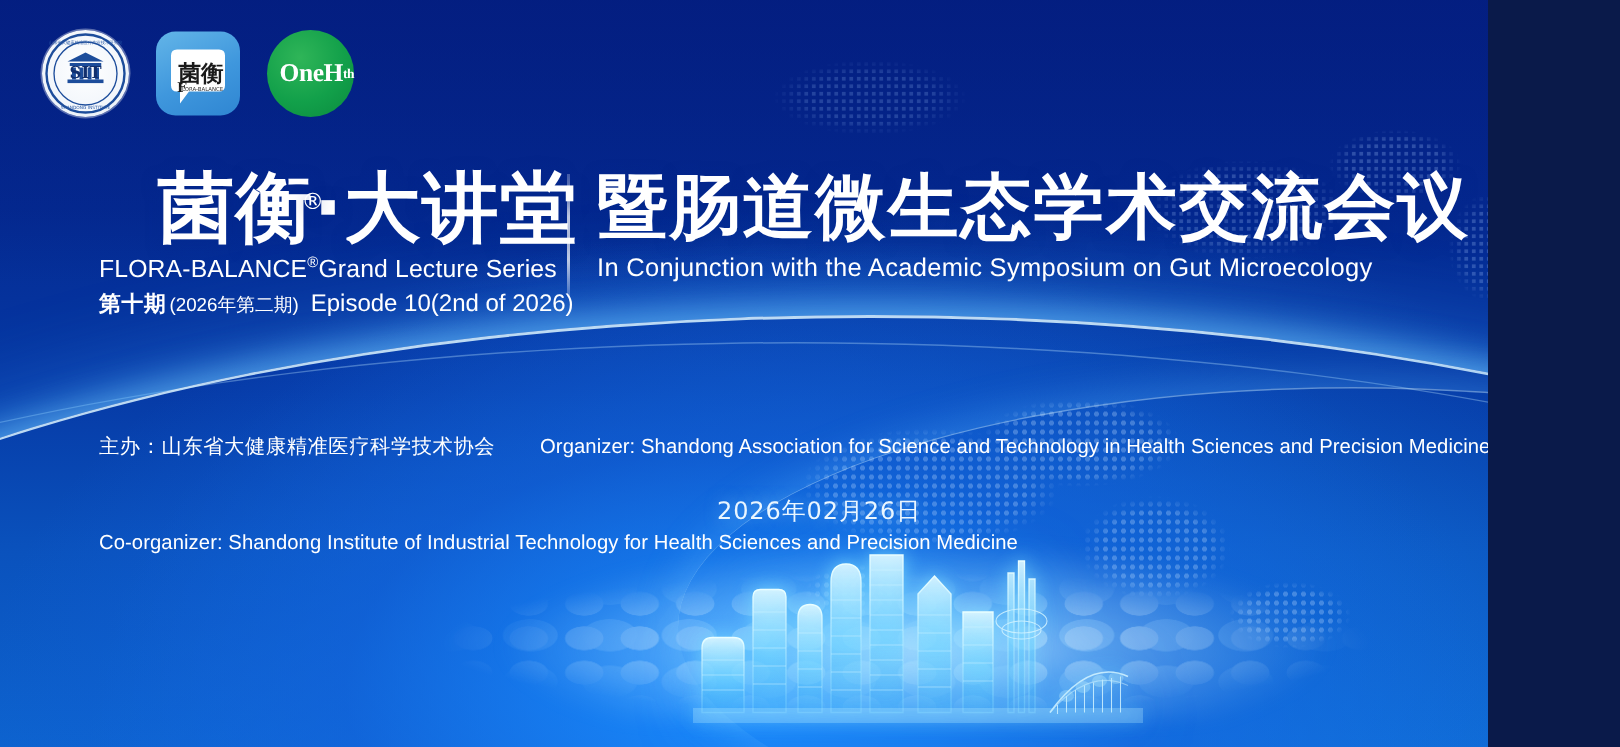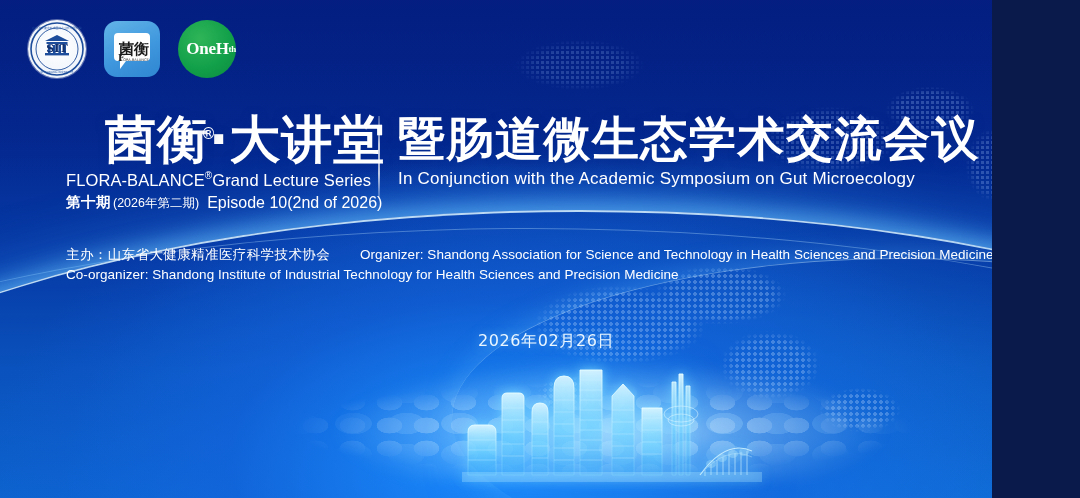--- a/index.html
+++ b/index.html
@@ -179,21 +179,21 @@
     letter-spacing:1.5px; white-space:nowrap;
     font-family:"DejaVu Sans","Liberation Sans",sans-serif;
     text-shadow:0 2px 10px rgba(0,40,140,.55);
   }
   .en-sub2{
     color:#ffffff; font-size:17px; white-space:nowrap; margin-top:3px; letter-spacing:.2px;
   }
 
   
   .org-block{position:absolute; left:66px; top:244px; font-size:13.5px; color:#ffffff;}
-  .org-line{display:flex; align-items:baseline; white-space:nowrap; line-height:20px;}
+  .org-line{display:flex; align-items:baseline; white-space:nowrap; line-height:20px;margin-top:44px;}
   .org-cn{font-size:13.5px; letter-spacing:.4px; width:294px;
     font-family:"DejaVu Sans","Liberation Sans",sans-serif;}
   .org-en{font-size:13.5px; letter-spacing:.05px;}
 
   
   .date-block{
     position:absolute; left:478px; top:331px; color:#eaf6ff;
     font-size:16px; line-height:20px; letter-spacing:.6px;
     text-shadow:0 0 10px rgba(120,200,255,.6);
     font-family:"DejaVu Sans","Liberation Sans",sans-serif;

